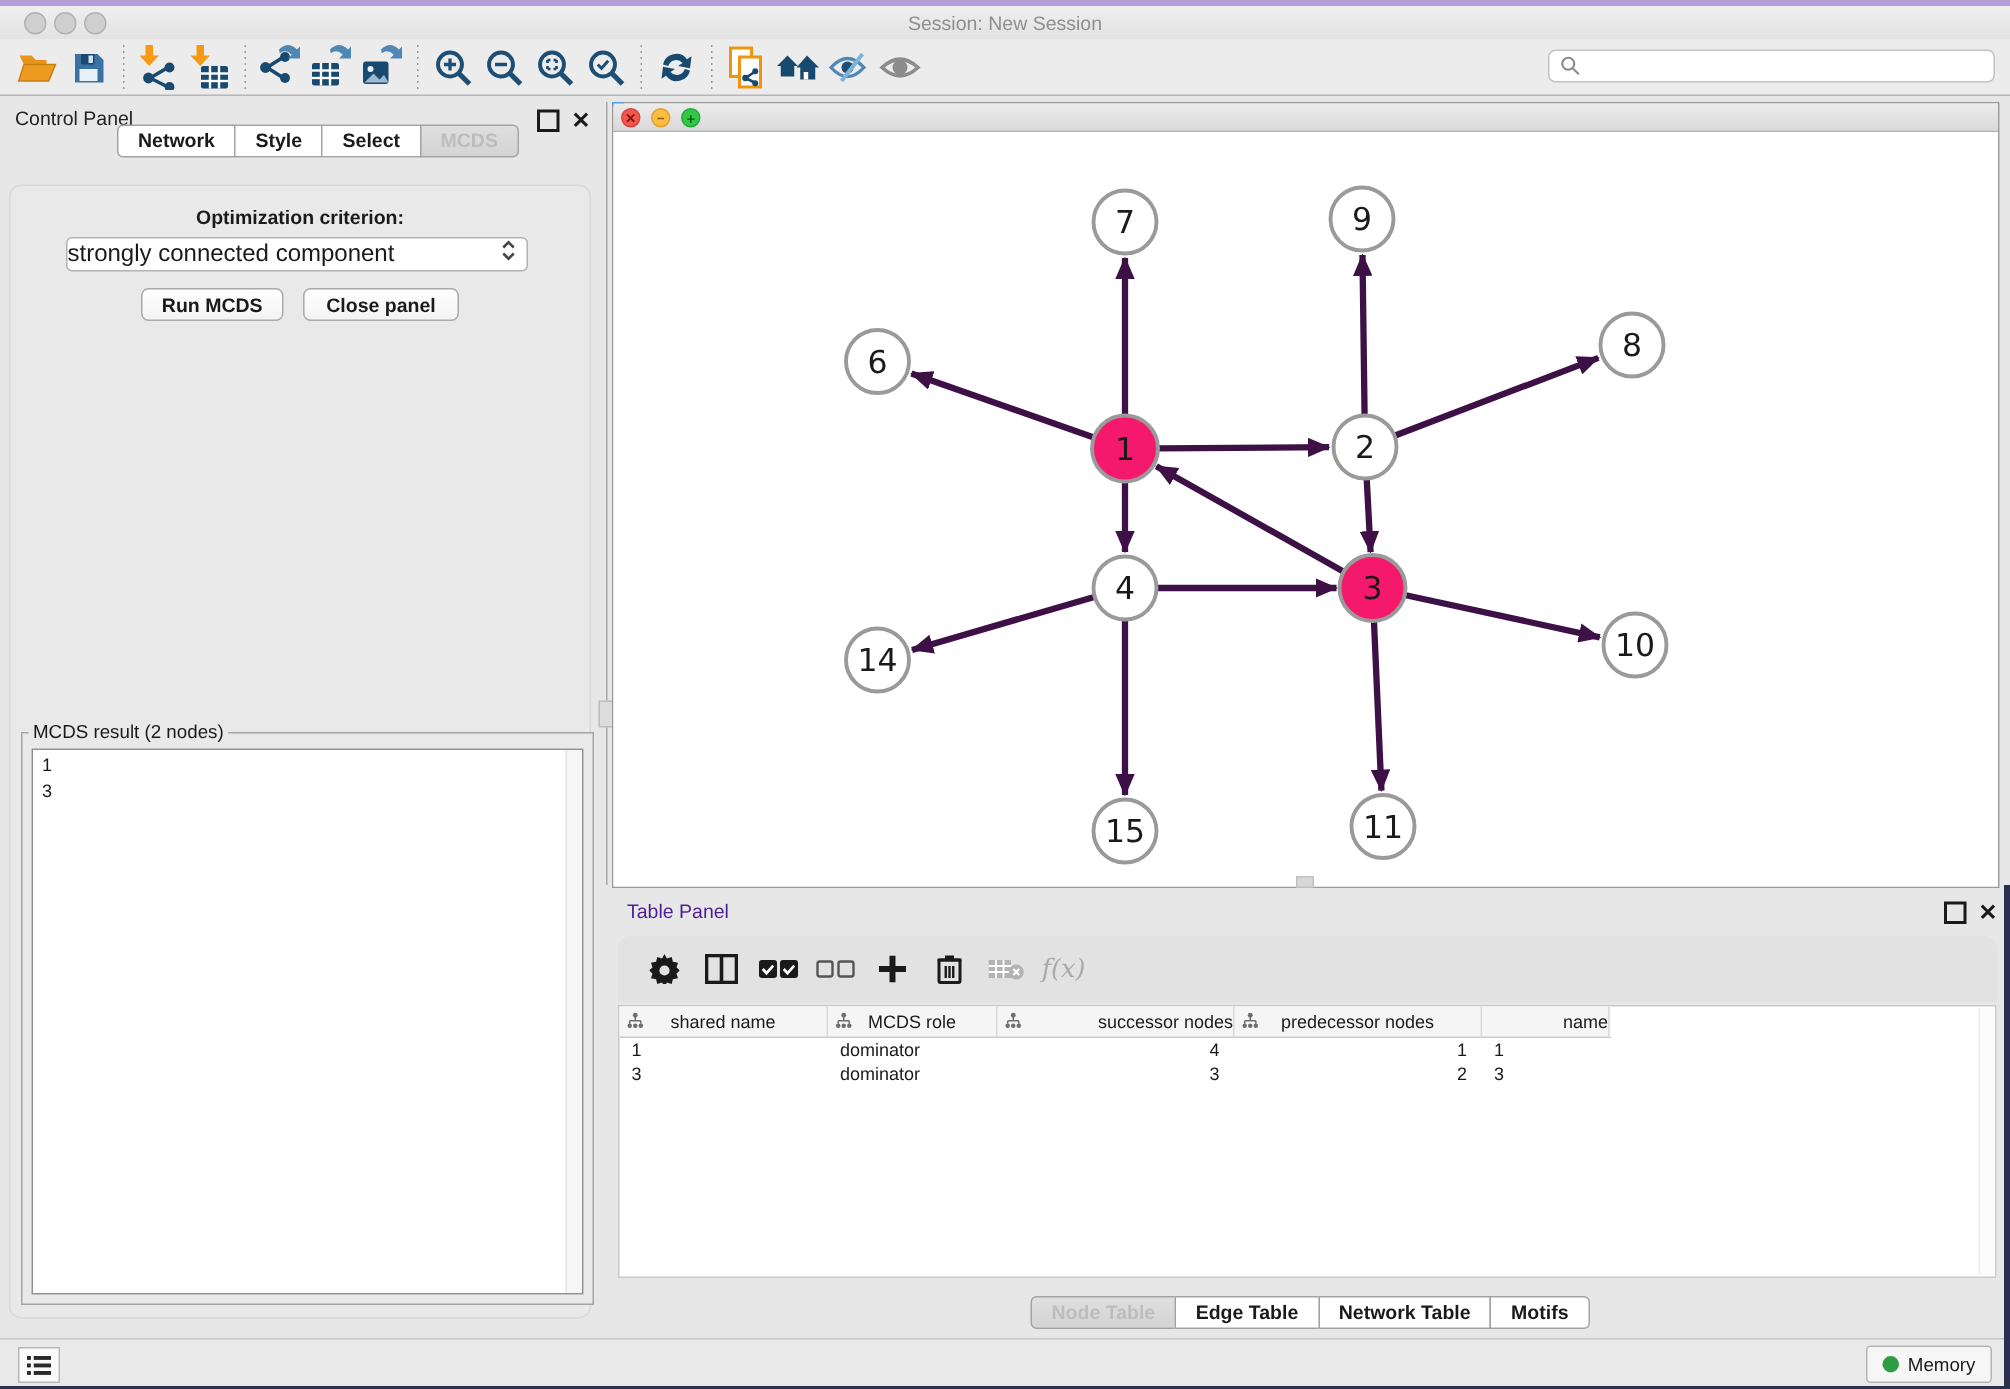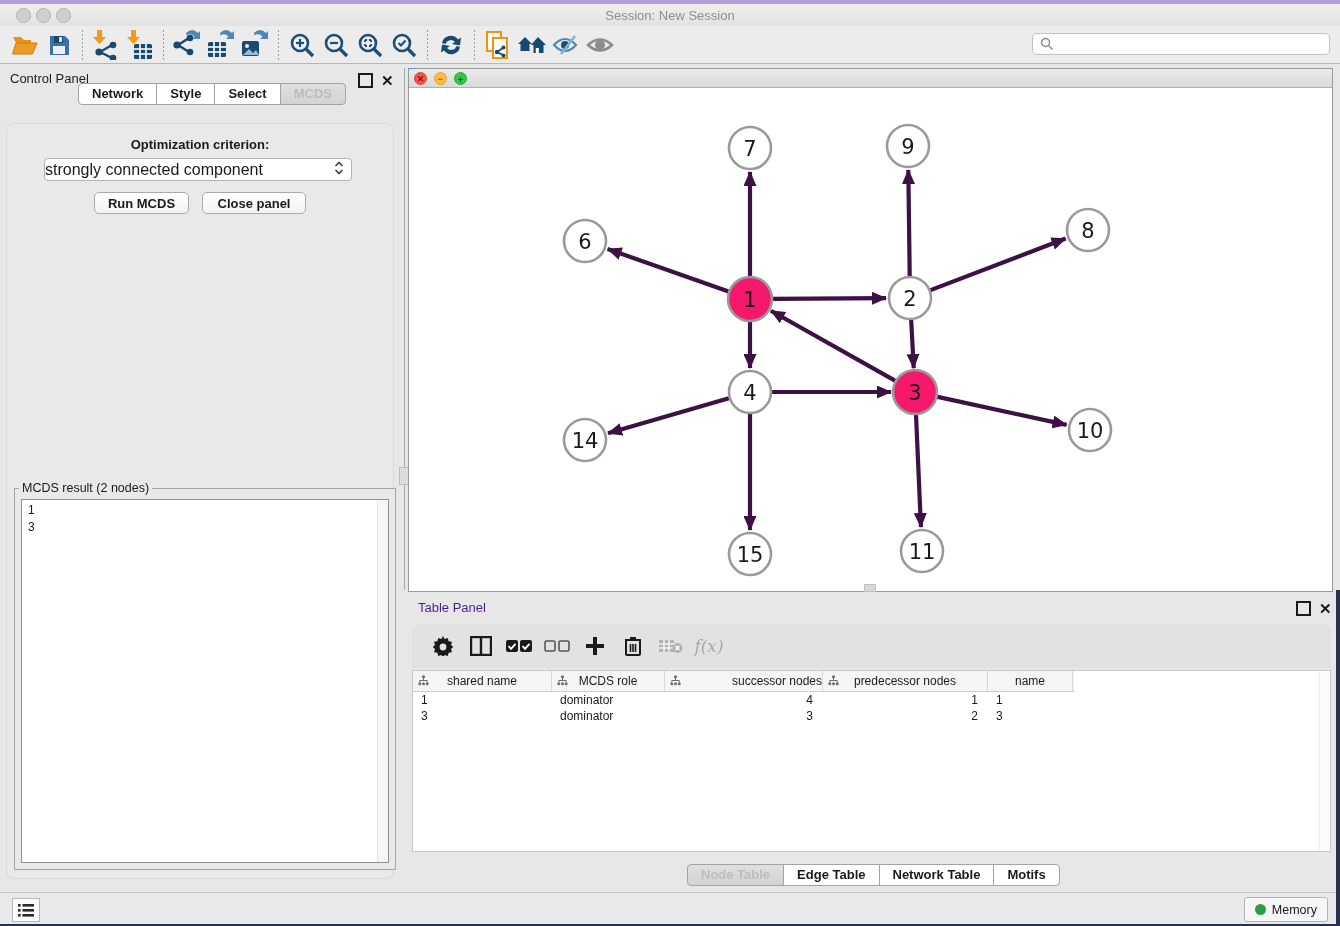--- a/index.html
+++ b/index.html
@@ -452,21 +452,21 @@
     <span class="th" style="width:165px;">
       <svg class="tree-ic" width="11" height="11" viewBox="0 0 11 11">
           <circle cx="5.5" cy="1.8" r="1.6" fill="#6e6e6e"></circle>
           <path d="M5.5 3 v2.5 M1.8 5.5 h7.4 M1.8 5.5 v2 M9.2 5.5 v2" stroke="#6e6e6e" stroke-width="1" fill="none"></path>
           <circle cx="1.8" cy="8.8" r="1.5" fill="#6e6e6e"></circle>
           <circle cx="5.5" cy="8.8" r="1.5" fill="#6e6e6e"></circle>
           <circle cx="9.2" cy="8.8" r="1.5" fill="#6e6e6e"></circle>
         </svg>
       <span>predecessor nodes</span>
     </span>
-    <span class="th" style="width:85px;">
+    <span class="th" style="width:85px;justify-content:flex-end;">
       <span>name</span>
     </span>
   </div>
   <div class="tbl-row">
     <span class="td" style="width:139px;">1</span>
     <span class="td" style="width:113px;">dominator</span>
     <span class="td num" style="width:158px;">4</span>
     <span class="td num" style="width:165px;">1</span>
     <span class="td" style="width:85px;">1</span>
   </div>

